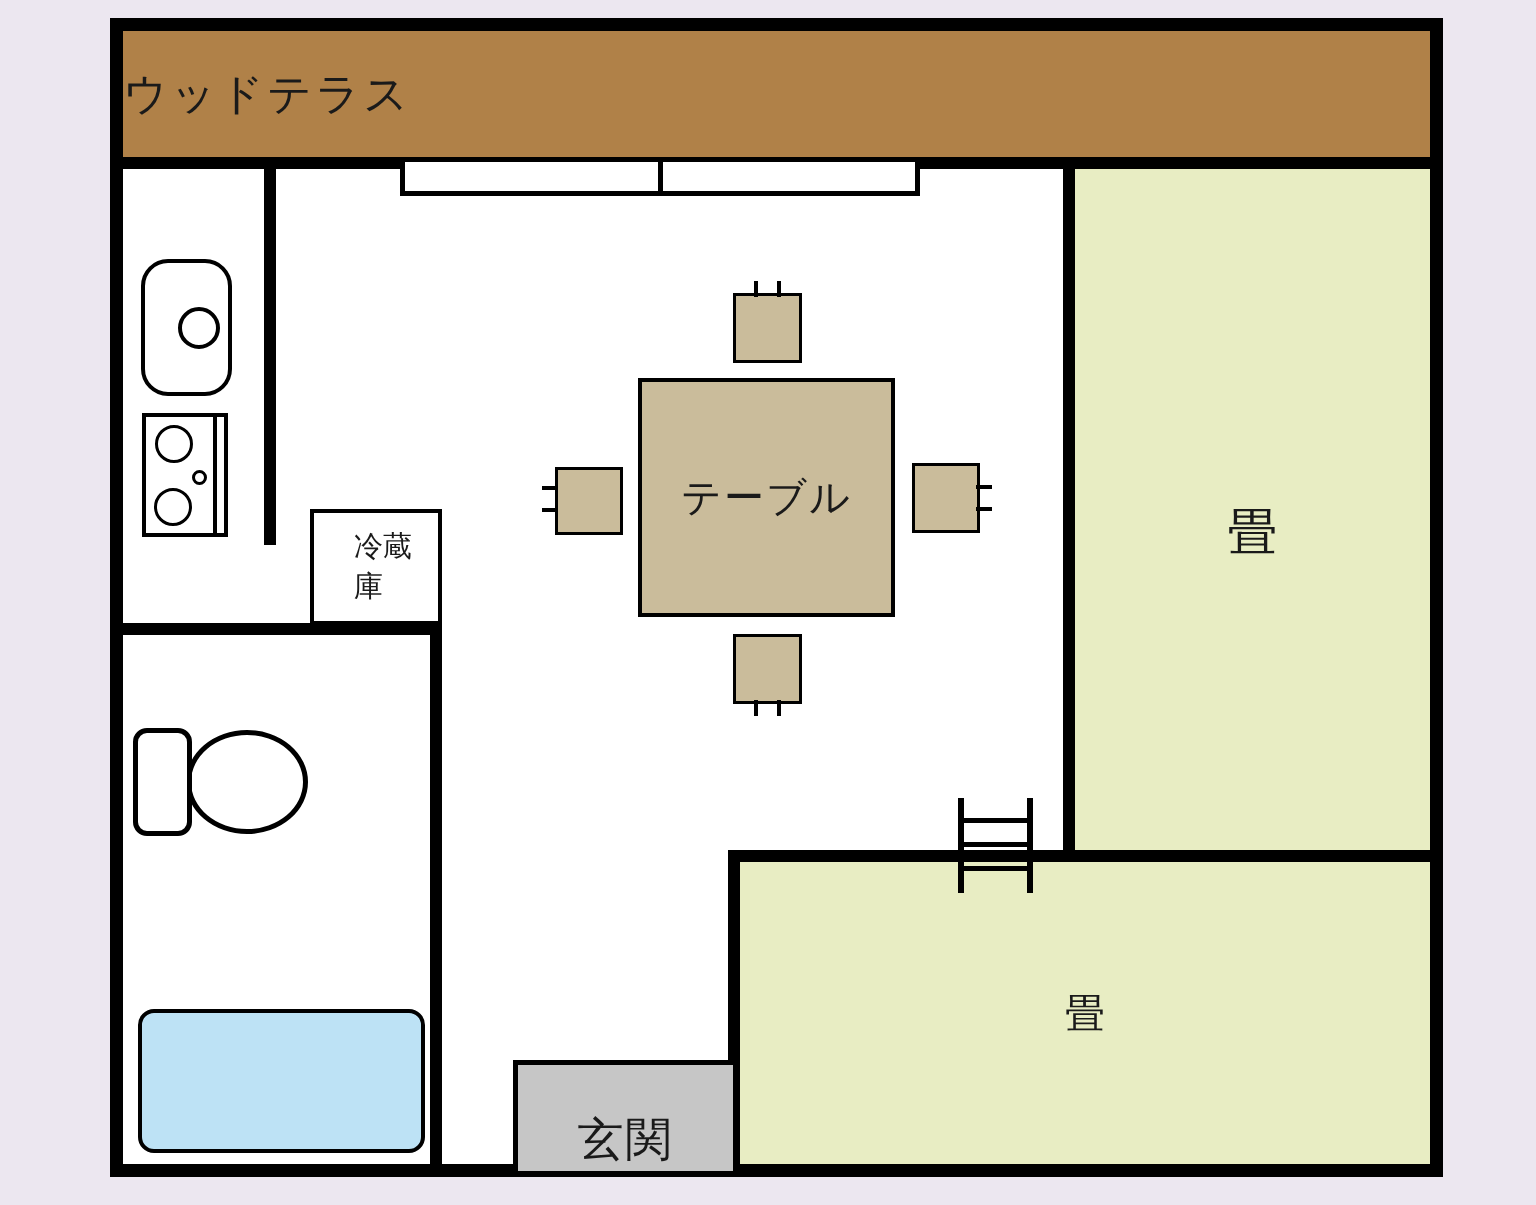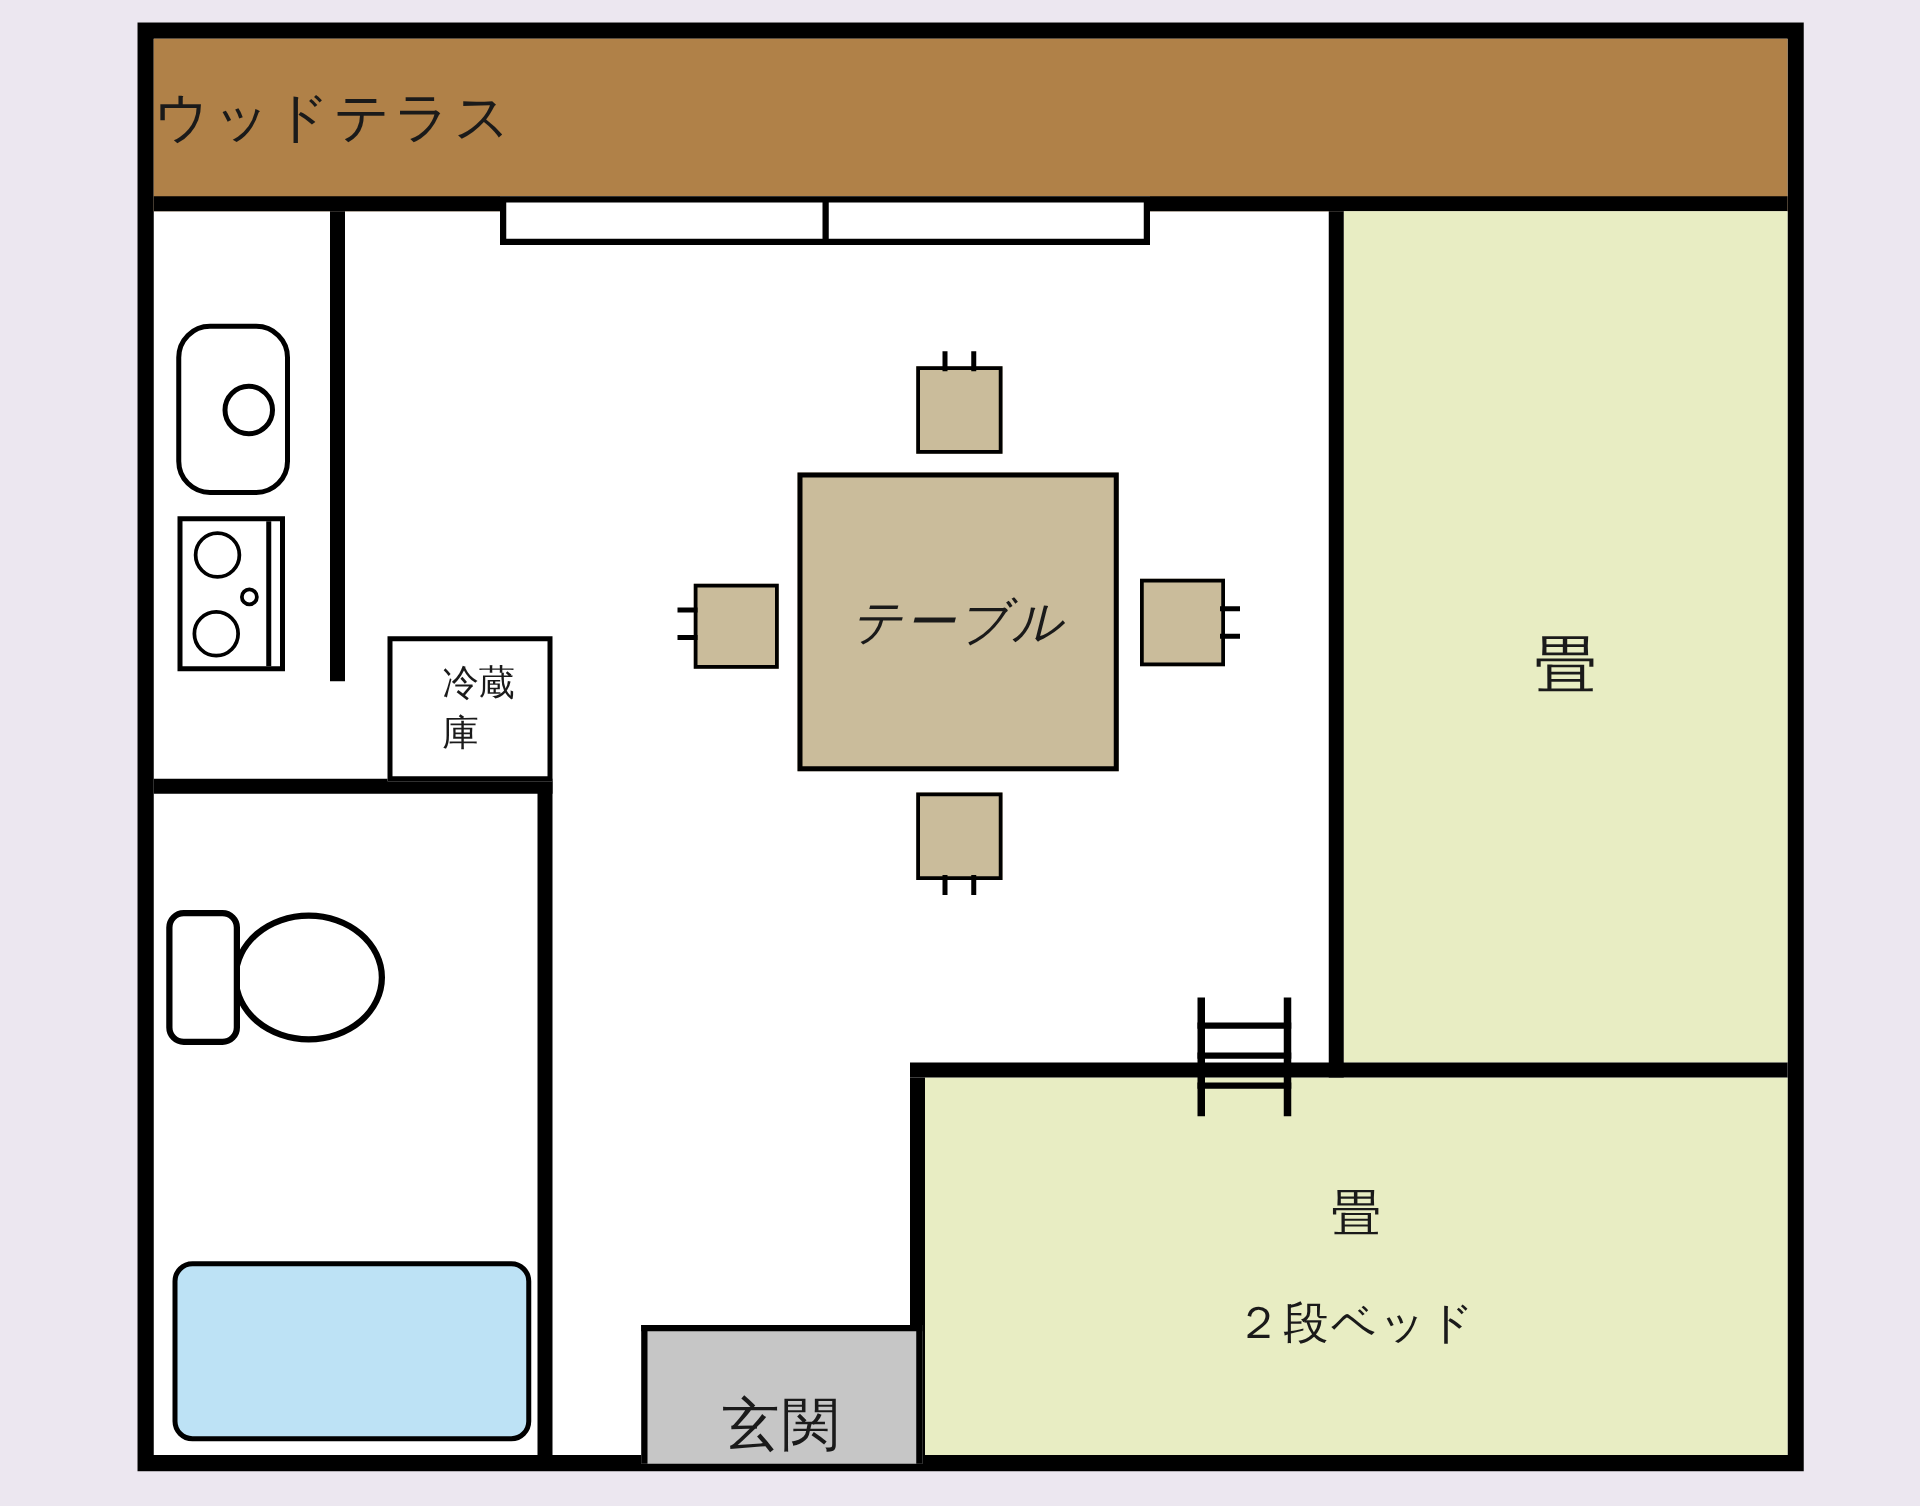--- a/index.html
+++ b/index.html
@@ -70,21 +70,21 @@
     left:187px;top:478px;width:132px;height:116px;
     border:4px solid var(--wall,#000);background:#fff;
     display:flex;align-items:center;justify-content:center;padding-left:40px;
   }
   .fridge-label{position:static;font-size:29px;}
   .table{
     left:515px;top:347px;width:257px;height:239px;
     background:var(--furniture-tan,#cabc9b);border:4px solid var(--wall,#000);
     display:flex;align-items:center;justify-content:center;
   }
-  .table-label{position:static;font-size:40px;letter-spacing:2px;font-style:italic;}
+  .table-label{position:static;font-size:40px;letter-spacing:2px;}
   .chair{background:var(--furniture-tan,#cabc9b);border:3px solid var(--wall,#000);}
   .chair-top{left:610px;top:262px;width:69px;height:70px;}
   .chair-bottom{left:610px;top:603px;width:69px;height:70px;}
   .chair-left{left:432px;top:436px;width:68px;height:68px;}
   .chair-right{left:789px;top:432px;width:68px;height:70px;}
   .tick{background:var(--wall,#000);}
   .tick-t1{left:631px;top:250px;width:4px;height:16px;}
   .tick-t2{left:654px;top:250px;width:4px;height:16px;}
   .tick-b1{left:631px;top:669px;width:4px;height:16px;}
   .tick-b2{left:654px;top:669px;width:4px;height:16px;}
@@ -110,21 +110,20 @@
   <div class="terrace">
     <span class="terrace-label">ウッドテラス</span>
   </div>
 
   <div class="room-tatami">
     <span class="room-label">畳</span>
   </div>
 
   <div class="room-bunk">
     <span class="line1">畳</span>
-    <span class="line2">２段ベッド</span>
   </div>
 
   <div class="wall wall-kitchen"></div>
   <div class="wall wall-bath-top"></div>
   <div class="wall wall-bath-right"></div>
   <div class="wall wall-bunk-top"></div>
   <div class="wall wall-bunk-left"></div>
   <div class="wall wall-tatami-left"></div>
 
   <div class="window">

